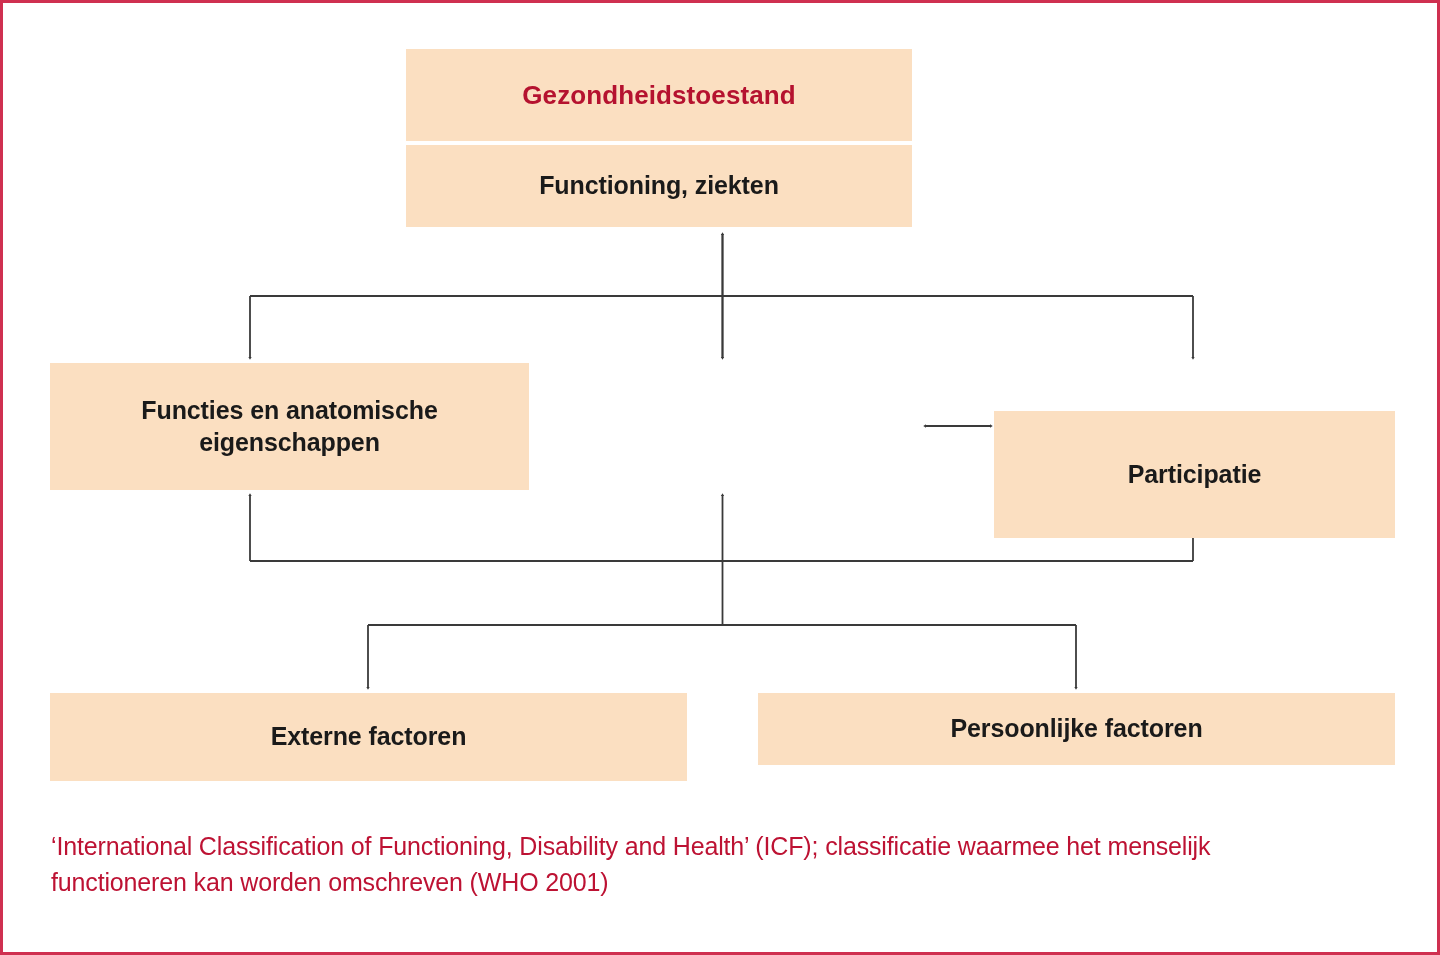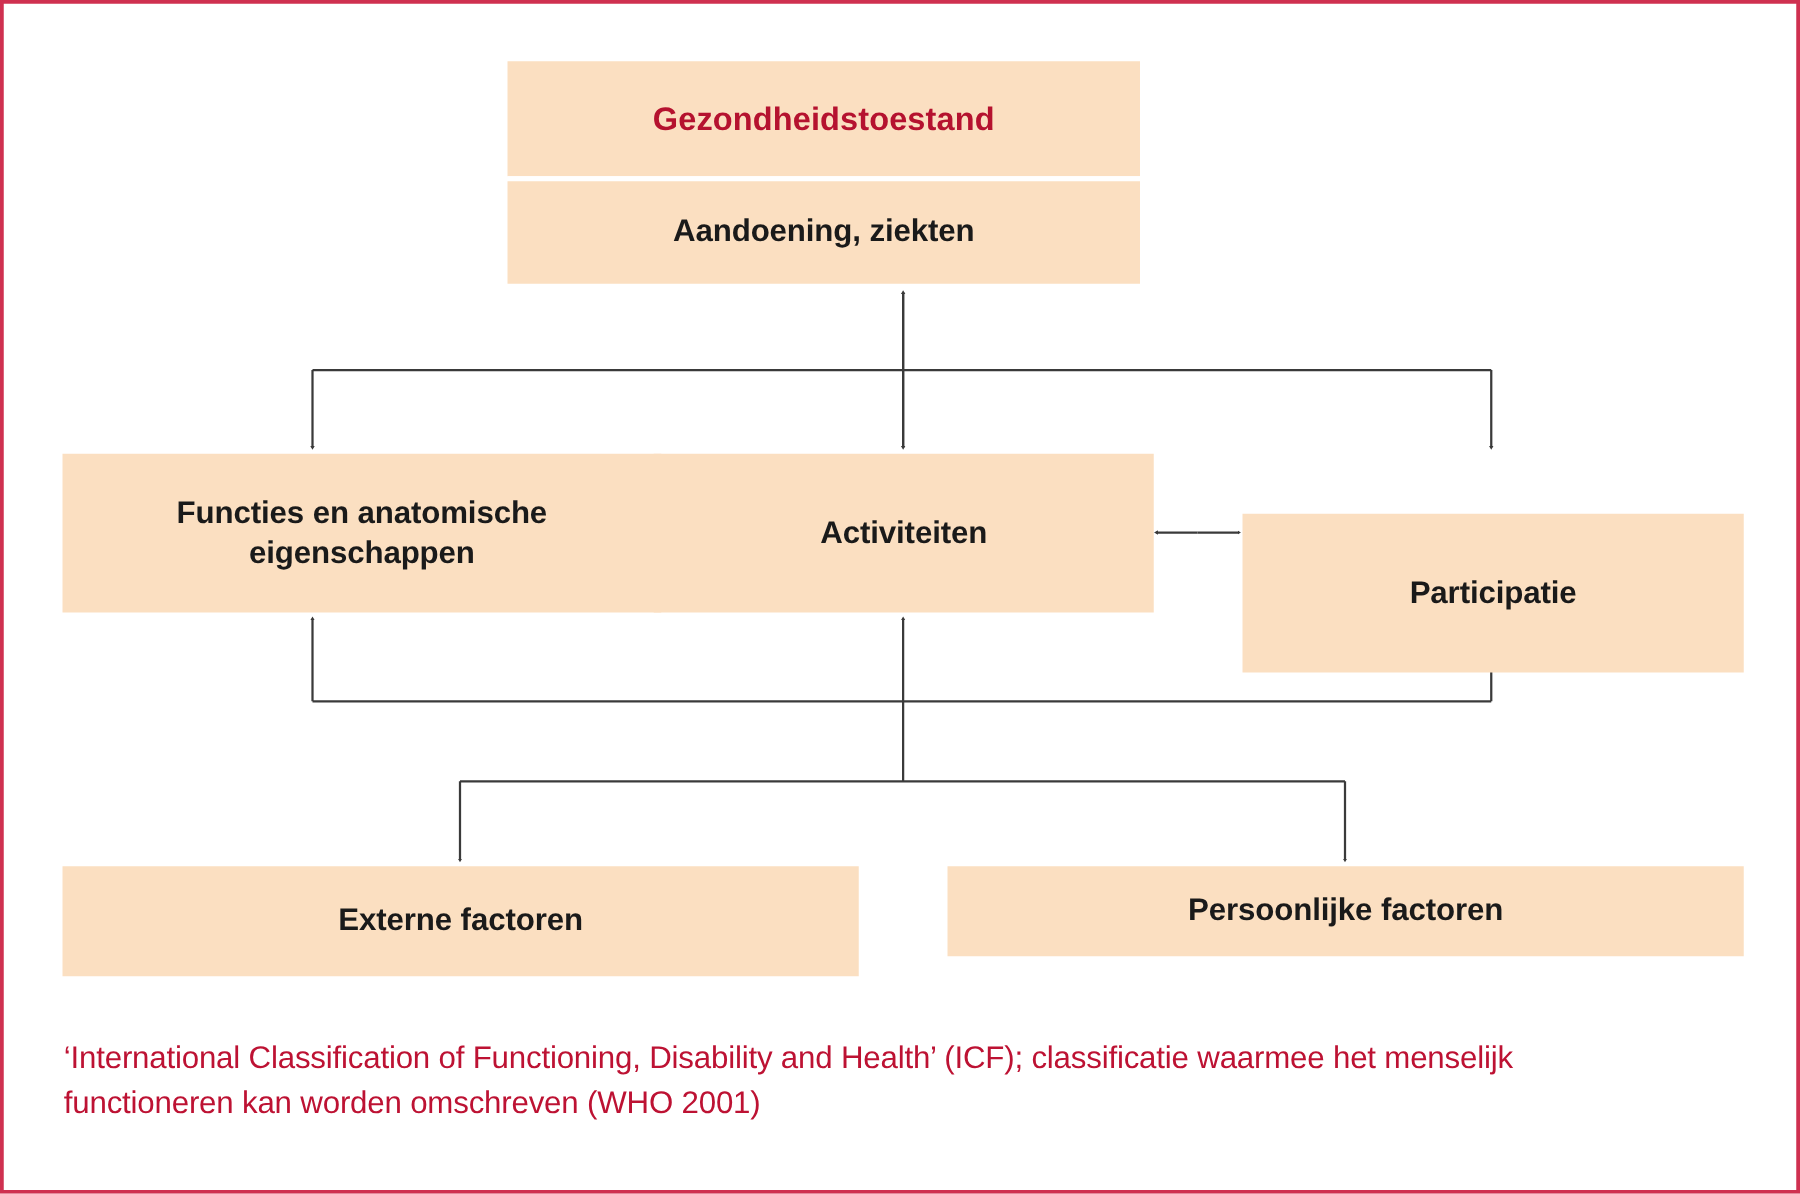--- a/index.html
+++ b/index.html
@@ -185,26 +185,25 @@
 
         <path d="M 365 622 L 1073 622"></path>
         <path d="M 365 622 L 365 685" marker-end="url(#ah-down)"></path>
         <path d="M 1073 622 L 1073 685" marker-end="url(#ah-down)"></path>
       </g>
     </svg>
 
     <div class="box" id="box-health">
       <div class="health-head">Gezondheidstoestand</div>
       <div class="health-divider"></div>
-      <div class="health-sub">Aandoening, ziekten</div>
+      <div class="health-sub">Functioning, ziekten</div>
     </div>
 
     <div class="box" id="box-functions">Functies en anatomische eigenschappen</div>
 
-    <div class="box" id="box-activities">Activiteiten</div>
 
     <div class="box" id="box-participation">Participatie</div>
 
     <div class="box" id="box-external">Externe factoren</div>
 
     <div class="box" id="box-personal">Persoonlijke factoren</div>
 
     <div id="caption">‘International Classification of Functioning, Disability and Health’ (ICF); classificatie waarmee het menselijk functioneren kan worden omschreven (WHO 2001)</div>
 
   </div>

